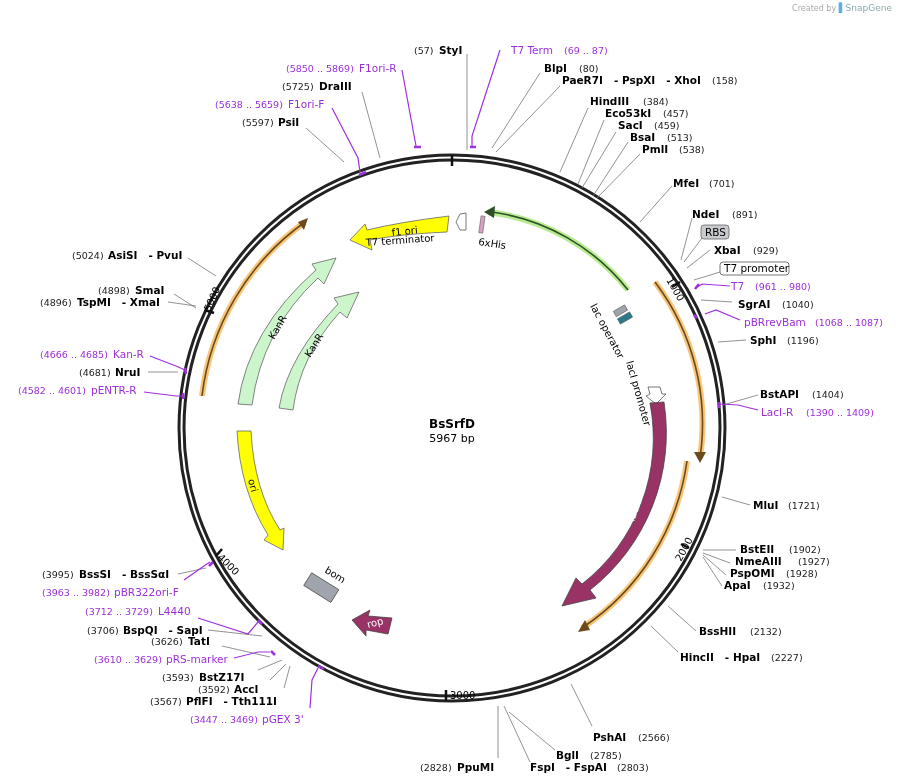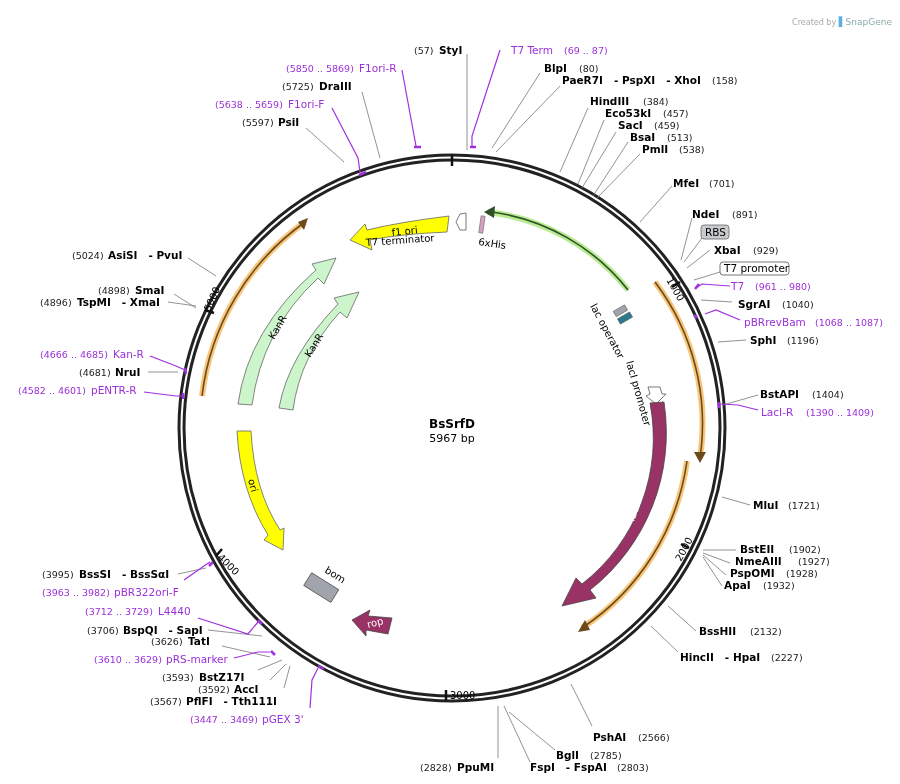--- a/index.html
+++ b/index.html
@@ -6,21 +6,21 @@
   body{width:900px;height:784px;position:relative;overflow:hidden;font-family:"DejaVu Sans","Liberation Sans",sans-serif;}
   svg{position:absolute;left:0;top:0;}
   .enz{font-family:"DejaVu Sans",sans-serif;font-size:10.5px;font-weight:bold;fill:#000;}
   .pos{font-family:"DejaVu Sans",sans-serif;font-size:9.5px;fill:#222;}
   .pr{font-family:"DejaVu Sans",sans-serif;font-size:10.5px;fill:#9b30d9;}
   .prpos{font-family:"DejaVu Sans",sans-serif;font-size:9.5px;fill:#9b30d9;}
   .feat{font-family:"DejaVu Sans",sans-serif;font-size:10px;fill:#000;}
   .ln{stroke:#777;stroke-width:0.8;fill:none;}
   .pln{stroke:#a030e0;stroke-width:1.2;fill:none;}
   .tick{font-family:"DejaVu Sans",sans-serif;font-size:10px;fill:#000;}
-  .credit{position:absolute;right:8px;top:17px;font-size:8px;color:#aaa;font-family:"DejaVu Sans",sans-serif;}
+  .credit{position:absolute;right:8px;top:3px;font-size:8px;color:#aaa;font-family:"DejaVu Sans",sans-serif;}
   .credit b{color:#8aa;font-weight:normal;font-size:9px;}
 </style>
 </head>
 <body>
 
 <div class="credit"><span>Created by</span> <b style="color:#5ab0e0">▌</b><b>SnapGene</b></div>
 
 <svg width="900" height="784" viewBox="0 0 900 784">
 
   <g>

